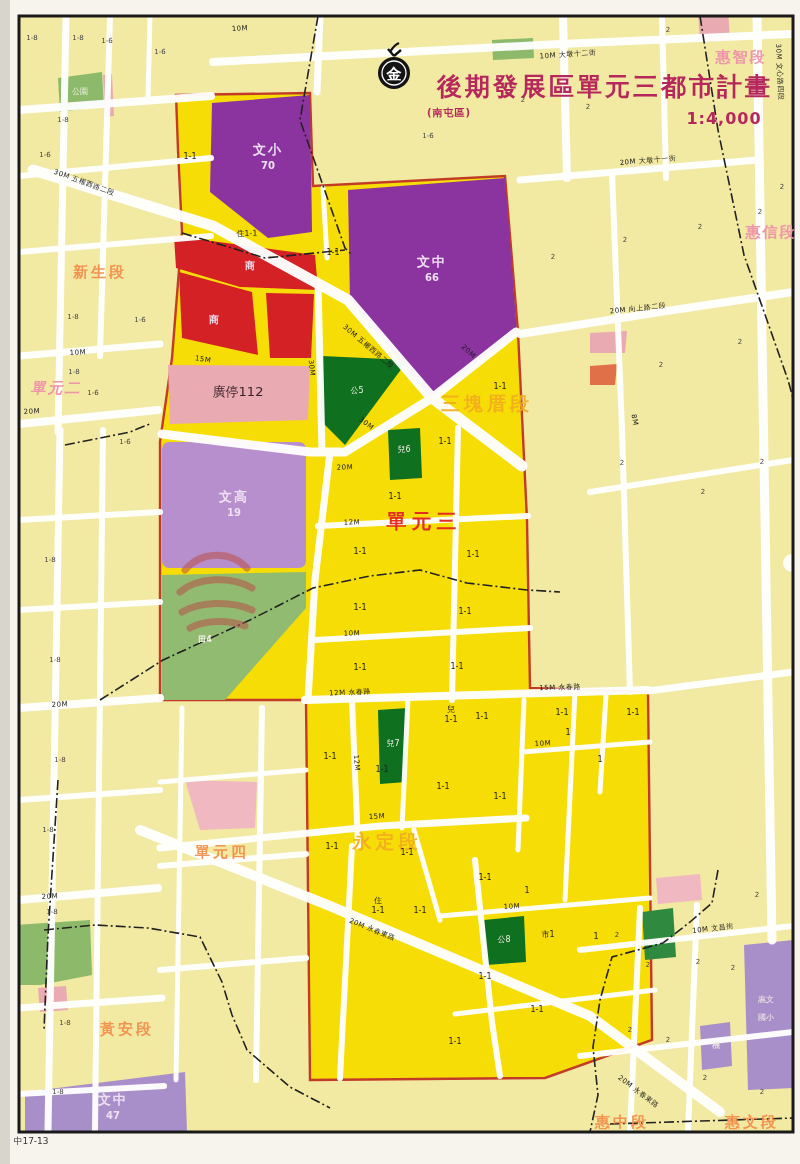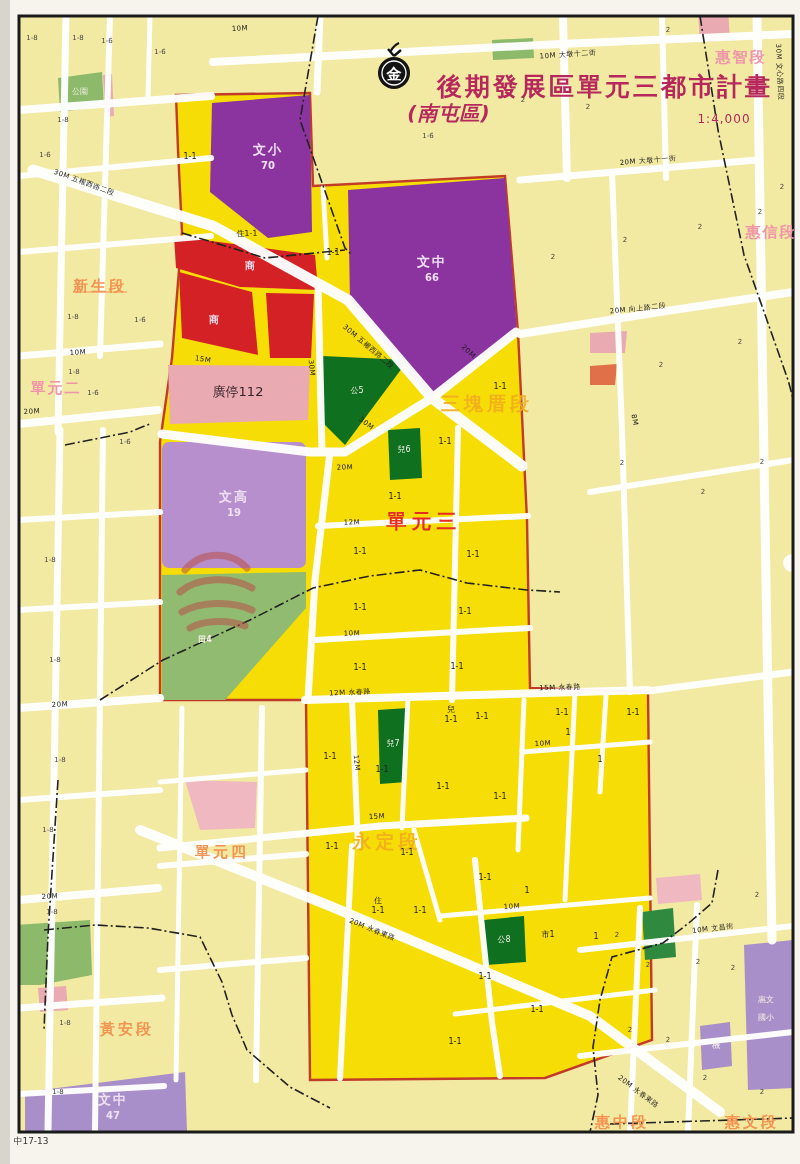--- a/index.html
+++ b/index.html
@@ -2,22 +2,22 @@
 <html style="--photo_bg: #eae8e0; --sheet: #f6f4ec; --frame: #1a1a1a; --bright: #f6dd05; --pale: #f2e9a2; --street: #ffffff; --purple: #8b34a0; --light_purple: #b78fcd; --lavender: #a98fc9; --red_zone: #d42125; --pink_zone: #e9aab2; --pink_light: #f0b8c0; --dark_green: #0f7020; --mid_green: #2f8a40; --soft_green: #8cba6a; --field_green: #92bb72; --boundary_red: #c23b28; --title: #b6275c; --seg_orange: #f28c4a; --seg_yellow: #f3ac20; --seg_pink: #ef95aa; --unit_red: #e52c20; --watermark_logo: #b85048;"><head>
 <meta charset="utf-8">
 <style>
   html,body{margin:0;padding:0;}
   body{font-family:"DejaVu Sans",sans-serif;}
   #stage{position:relative;width:800px;height:1164px;overflow:hidden;background:var(--photo_bg,#eae8e0);}
   #mapsvg{position:absolute;left:0;top:0;}
   #labels{position:absolute;left:0;top:0;width:800px;height:1164px;pointer-events:none;}
   .lb{position:absolute;white-space:nowrap;transform:translate(-50%,-50%);line-height:1;}
   .ttl{font-size:25px;font-weight:bold;color:var(--title);letter-spacing:3px;}
-  .ttl2{font-size:20px;font-weight:bold;color:var(--title);letter-spacing:1px;font-style:italic;}
-  .ttl3{font-size:12px;font-weight:normal;color:var(--title);letter-spacing:1px;}
+  .ttl2{font-size:10px;font-weight:bold;color:var(--title);letter-spacing:1px;}
+  .ttl3{font-size:16px;font-weight:bold;color:var(--title);letter-spacing:1px;}
   .logo-ch{font-size:15px;font-weight:bold;color:#fff;}
   .sg-o{font-size:15px;font-weight:bold;color:var(--seg_orange);letter-spacing:3px;opacity:.92;}
   .sg-o2{font-size:19px;font-weight:bold;color:var(--seg_yellow);letter-spacing:4px;opacity:.9;}
   .sg-p{font-size:15px;font-weight:bold;color:var(--seg_pink);letter-spacing:2px;}
   .sg-r{font-size:20px;font-weight:bold;color:var(--unit_red);letter-spacing:5px;}
   .wz{font-size:13px;font-weight:bold;color:#eee0f2;letter-spacing:2px;}
   .wz2{font-size:10px;font-weight:bold;color:#eee0f2;}
   .wzt{font-size:8px;color:#f4f0e6;}
   .pk{font-size:13px;font-weight:normal;color:#38222a;}
   .blk{font-size:8px;color:#222;}
@@ -167,22 +167,22 @@
     <circle cx="394" cy="73" r="12" fill="none" stroke="#ffffff" stroke-width="1.3"></circle>
   </g>
 </svg>
 
 <div id="labels">
       <span class="lb ttl" style="left: 605px; top: 86px;">後期發展區單元三都市計畫</span>
       <span class="lb ttl2" style="left: 449px; top: 113px;">(南屯區)</span>
       <span class="lb ttl3" style="left: 724px; top: 119px;">1:4,000</span>
       <span class="lb logo-ch" style="left: 394px; top: 74px;">金</span>
       <span class="lb plate" style="left: 31px; top: 1141px;">中17-13</span>
-      <span class="lb sg-o" style="left: 100px; top: 286px; text-decoration: underline;">新生段</span>
-      <span class="lb sg-p" style="left: 56px; top: 388px;">單元二</span>
+      <span class="lb sg-o" style="left: 100px; top: 272px;">新生段</span>
+      <span class="lb sg-p" style="left: 56px; top: 388px; font-style: italic;">單元二</span>
       <span class="lb sg-p" style="left: 741px; top: 57px;">惠智段</span>
       <span class="lb sg-p" style="left: 771px; top: 232px;">惠信段</span>
       <span class="lb sg-o2" style="left: 487px; top: 403px;">三塊厝段</span>
       <span class="lb sg-r" style="left: 424px; top: 521px;">單元三</span>
       <span class="lb sg-o2" style="left: 387px; top: 841px;">永定段</span>
       <span class="lb sg-o" style="left: 222px; top: 852px;">單元四</span>
       <span class="lb sg-o" style="left: 127px; top: 1029px;">黃安段</span>
       <span class="lb sg-o" style="left: 622px; top: 1122px;">惠中段</span>
       <span class="lb sg-o" style="left: 752px; top: 1122px;">惠文段</span>
       <span class="lb wz" style="left: 268px; top: 149px;">文小</span>

